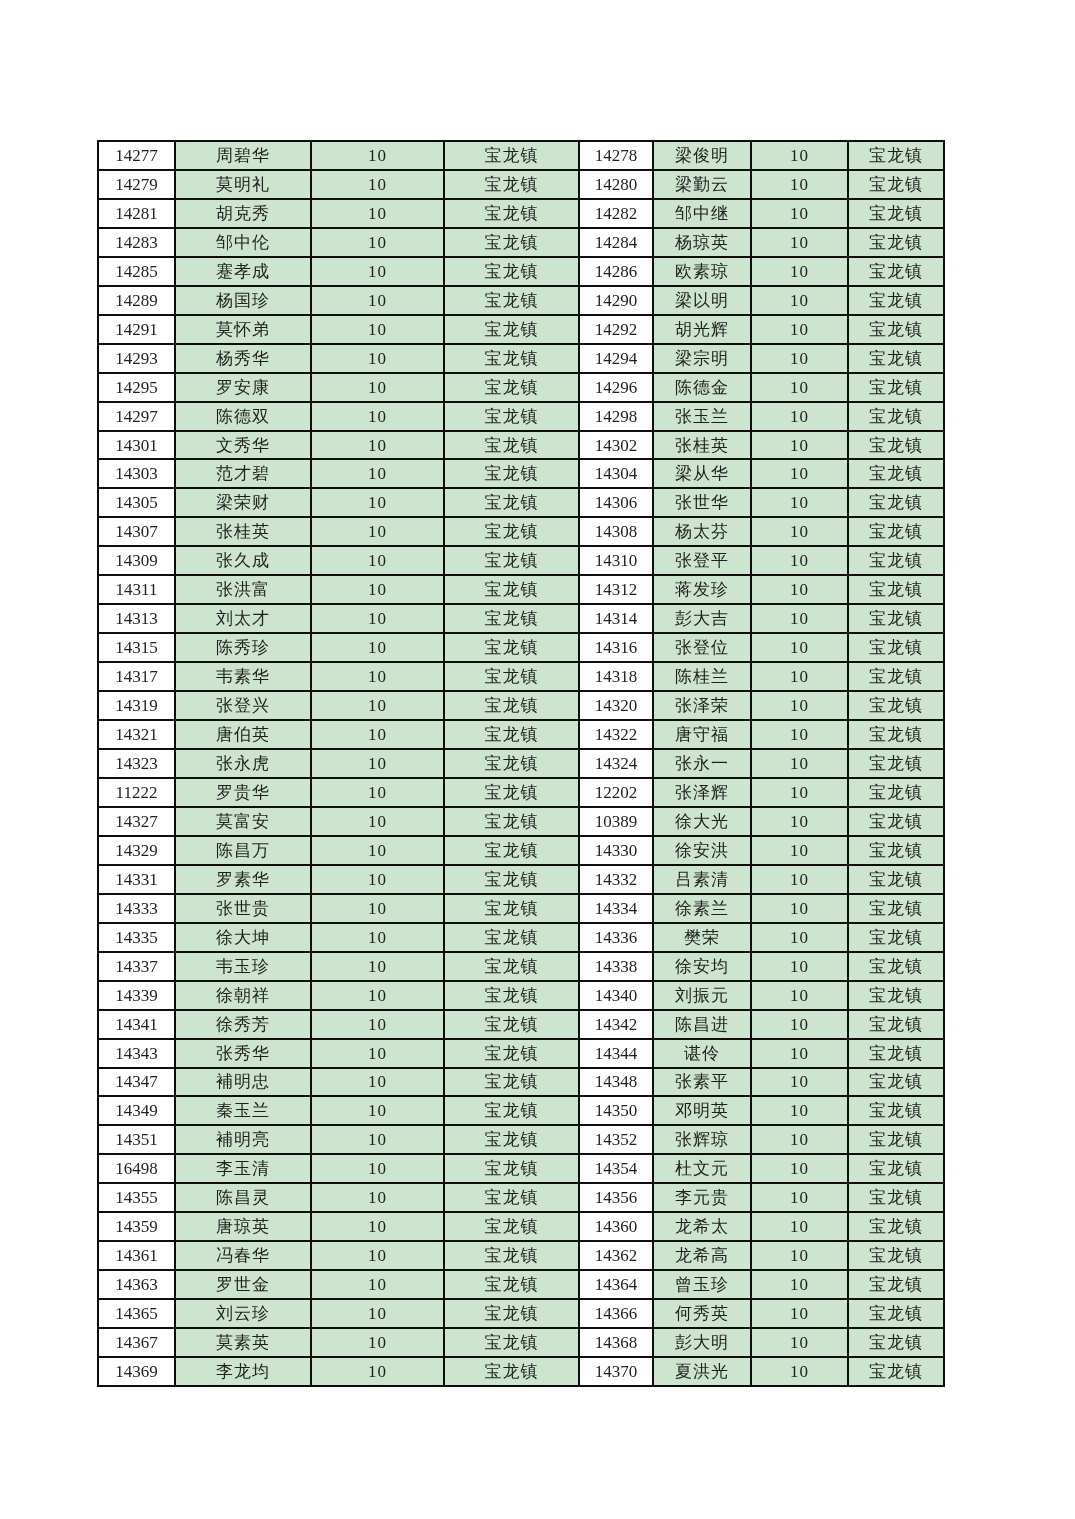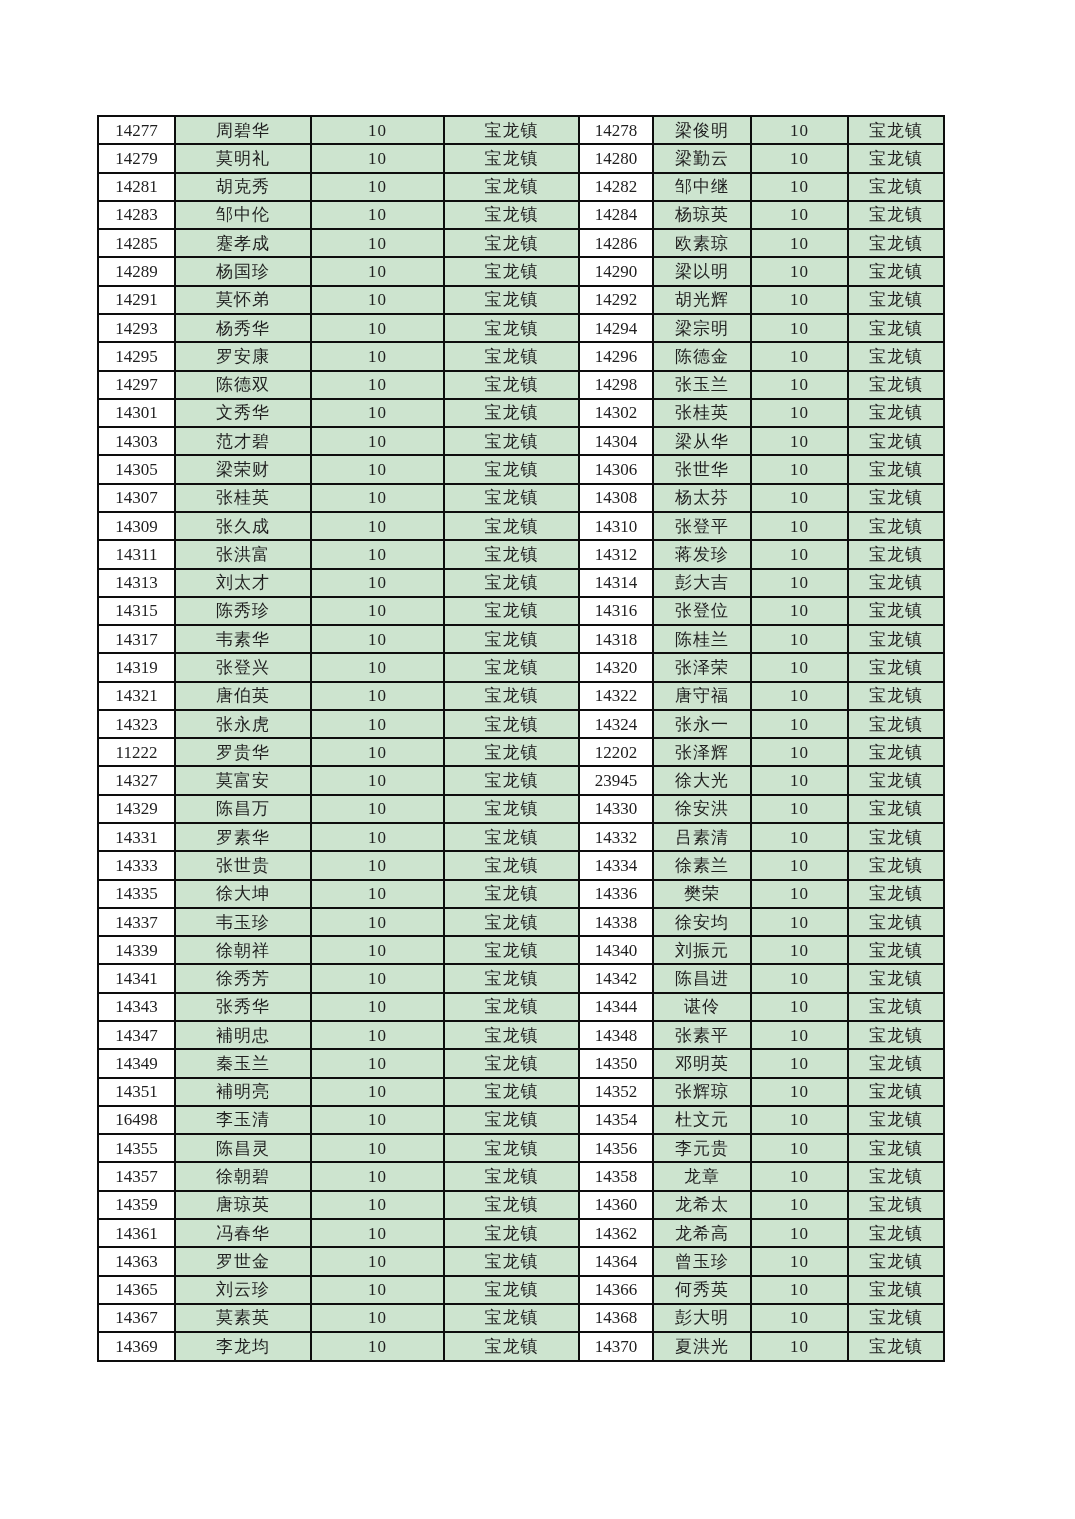--- a/index.html
+++ b/index.html
@@ -16,21 +16,21 @@
   .page {
     position: absolute;
     left: 0; top: 0;
     width: 1075px;
     height: 1519px;
     background: #ffffff;
   }
   .table-wrap {
     position: absolute;
     left: 97px;
-    top: 115px;
+    top: 140px;
   }
   table.roster {
     border-collapse: collapse;
     table-layout: fixed;
     width: 846px;
     height: 1247px;
     border: 2px solid #0d0d0d;
   }
   table.roster td {
     border: 2px solid #0d0d0d;
@@ -302,21 +302,21 @@
             <td class="id-cell">12202</td>
             <td class="data-cell">张泽辉</td>
             <td class="data-cell">10</td>
             <td class="data-cell">宝龙镇</td>
           </tr>
           <tr>
             <td class="id-cell">14327</td>
             <td class="data-cell">莫富安</td>
             <td class="data-cell">10</td>
             <td class="data-cell">宝龙镇</td>
-            <td class="id-cell">23945</td>
+            <td class="id-cell">10389</td>
             <td class="data-cell">徐大光</td>
             <td class="data-cell">10</td>
             <td class="data-cell">宝龙镇</td>
           </tr>
           <tr>
             <td class="id-cell">14329</td>
             <td class="data-cell">陈昌万</td>
             <td class="data-cell">10</td>
             <td class="data-cell">宝龙镇</td>
             <td class="id-cell">14330</td>
@@ -434,30 +434,20 @@
             <td class="data-cell">10</td>
             <td class="data-cell">宝龙镇</td>
           </tr>
           <tr>
             <td class="id-cell">14355</td>
             <td class="data-cell">陈昌灵</td>
             <td class="data-cell">10</td>
             <td class="data-cell">宝龙镇</td>
             <td class="id-cell">14356</td>
             <td class="data-cell">李元贵</td>
-            <td class="data-cell">10</td>
-            <td class="data-cell">宝龙镇</td>
-          </tr>
-          <tr>
-            <td class="id-cell">14357</td>
-            <td class="data-cell">徐朝碧</td>
-            <td class="data-cell">10</td>
-            <td class="data-cell">宝龙镇</td>
-            <td class="id-cell">14358</td>
-            <td class="data-cell">龙章</td>
             <td class="data-cell">10</td>
             <td class="data-cell">宝龙镇</td>
           </tr>
           <tr>
             <td class="id-cell">14359</td>
             <td class="data-cell">唐琼英</td>
             <td class="data-cell">10</td>
             <td class="data-cell">宝龙镇</td>
             <td class="id-cell">14360</td>
             <td class="data-cell">龙希太</td>

